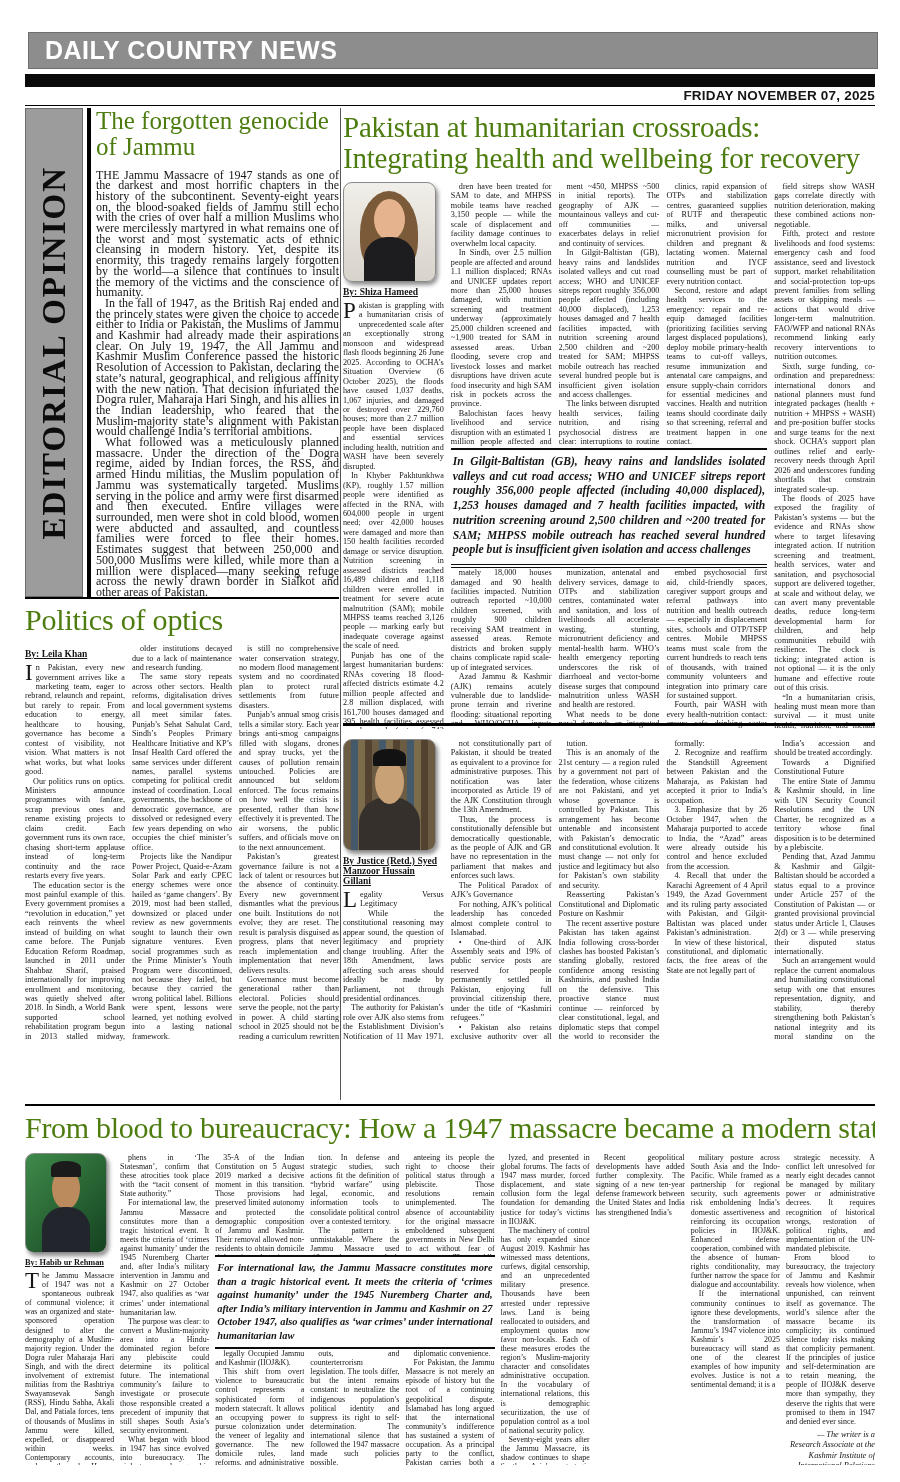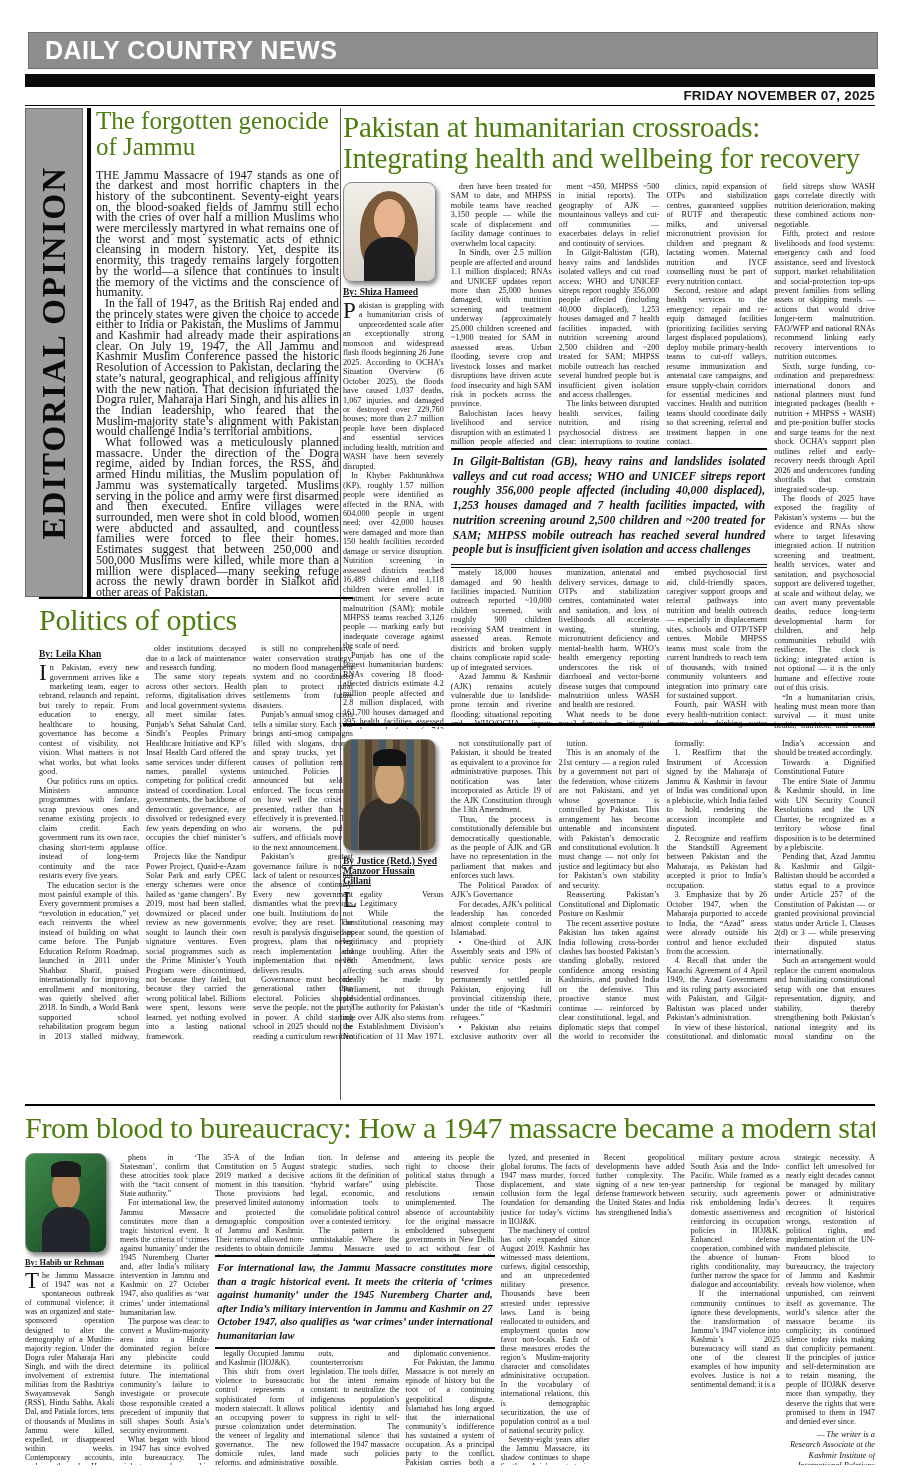--- a/index.html
+++ b/index.html
@@ -61,21 +61,21 @@
   .ph-justice { height:112px; background:repeating-linear-gradient(90deg,#6d5c44 0 7px,#44596a 7px 14px,#7d6c4c 14px 21px,#52422f 21px 28px); }
   .ph-justice .torso { left:16%; top:52%; width:68%; height:52%; background:#35302c; }
   .ph-justice .head { left:34%; top:18%; width:32%; height:40%; background:#c9a177; }
   .ph-justice .cap { left:32%; top:8%; width:36%; height:16%; background:#121212; }
   .ph-habib { height:100px; background:linear-gradient(135deg,#3f8a4b,#14421f); }
   .ph-habib .head { left:33%; top:14%; width:34%; height:42%; background:#bb8b5e; }
   .ph-habib .cap { left:31%; top:7%; width:38%; height:16%; background:#1b1b1b; }
   .ph-habib .torso { left:20%; top:54%; width:60%; height:50%; background:#22262c; }
 
   
-  .optics { left:39px; top:597px; width:314px; height:444px; border-top:2.5px solid #000; padding-top:5px; }
+  .optics { left:25px; top:597px; width:314px; height:444px; border-top:2.5px solid #000; padding-top:5px; }
   .op-cols { grid-template-columns:repeat(3,1fr); height:450px; }
 
   
   .federal { left:343px; top:723px; width:532px; height:381px; border-top:3px solid #000; padding-top:5px; }
   .fd-cols { grid-template-columns:repeat(5,1fr); height:300px; }
 
   
   .bureau { left:25px; top:1104px; width:850px; height:361px; border-top:2px solid #000; padding-top:5px; }
   .bu-title { font-size:30px; letter-spacing:-0.3px; white-space:nowrap; }
   .bu-cols { grid-template-columns:repeat(9,1fr); grid-template-rows:102px auto 1fr; height:312px; column-gap:6px; }
@@ -209,33 +209,32 @@
       <div class="dc">
           <p class="para">Legality Versus Legitimacy</p>
           <p class="para">While the constitutional reasoning may appear sound, the question of legitimacy and propriety change troubling. After the 18th Amendment, laws affecting such areas should ideally be made by Parliament, not through presidential ordinances.</p>
           <p class="para">The authority for Pakistan’s role over AJK also stems from the Establishment Division’s Notification of 11 May 1971, which declared that although AJK is</p>
         </div>
     </div>
     <div class="col">
         <p class="para">not constitutionally part of Pakistan, it should be treated as equivalent to a province for administrative purposes. This notification was later incorporated as Article 19 of the AJK Constitution through the 13th Amendment.</p>
         <p class="para">Thus, the process is constitutionally defensible but democratically questionable, as the people of AJK and GB have no representation in the parliament that makes and enforces such laws.</p>
         <p class="para">The Political Paradox of AJK’s Governance</p>
-        <p class="para">For decades, AJK’s political leadership has conceded almost complete control to Islamabad.</p>
+        <p class="para">For nothing, AJK’s political leadership has conceded almost complete control to Islamabad.</p>
         <p class="para">•   One-third of AJK Assembly seats and 19% of public service posts are reserved for people permanently settled in Pakistan, enjoying full provincial citizenship there, under the title of “Kashmiri refugees.”</p>
         <p class="para">•   Pakistan also retains exclusive authority over all federal subjects, emergency declarations, and even actions beyond the AJK Consti-</p>
       </div>
     <div class="col">
         <p class="para">tution.</p>
         <p class="para">This is an anomaly of the 21st century — a region ruled by a government not part of the federation, whose citizens are not Pakistani, and yet whose governance is controlled by Pakistan. This arrangement has become untenable and inconsistent with Pakistan’s democratic and constitutional evolution. It must change — not only for justice and legitimacy but also for Pakistan’s own stability and security.</p>
         <p class="para">Reasserting Pakistan’s Constitutional and Diplomatic Posture on Kashmir</p>
         <p class="para">The recent assertive posture Pakistan has taken against India following cross-border clashes has boosted Pakistan’s standing globally, restored confidence among resisting Kashmiris, and pushed India on the defensive. This proactive stance must continue — reinforced by clear constitutional, legal, and diplomatic steps that compel the world to reconsider the Kashmir question.</p>
       </div>
     <div class="col">
         <p class="para">formally:</p>
-        <p class="para">1.   Reaffirm that the Instrument of Accession signed by the Maharaja of Jammu &amp; Kashmir in favour of India was conditional upon a plebiscite, which India failed to hold, rendering the accession incomplete and disputed.</p>
         <p class="para">2.   Recognize and reaffirm the Standstill Agreement between Pakistan and the Maharaja, as Pakistan had accepted it prior to India’s occupation.</p>
         <p class="para">3.   Emphasize that by 26 October 1947, when the Maharaja purported to accede to India, the “Azad” areas were already outside his control and hence excluded from the accession.</p>
         <p class="para">4.   Recall that under the Karachi Agreement of 4 April 1949, the Azad Government and its ruling party associated with Pakistan, and Gilgit-Baltistan was placed under Pakistan’s administration.</p>
         <p class="para">In view of these historical, constitutional, and diplomatic facts, the free areas of the State are not legally part of</p>
       </div>
     <div class="col">
       <div>
           <p class="para">India’s accession and should be treated accordingly.</p>
           <p class="para">Towards a Dignified Constitutional Future</p>
           <p class="para">The entire State of Jammu &amp; Kashmir should, in line with UN Security Council Resolutions and the UN Charter, be recognized as a territory whose final disposition is to be determined by a plebiscite.</p>

